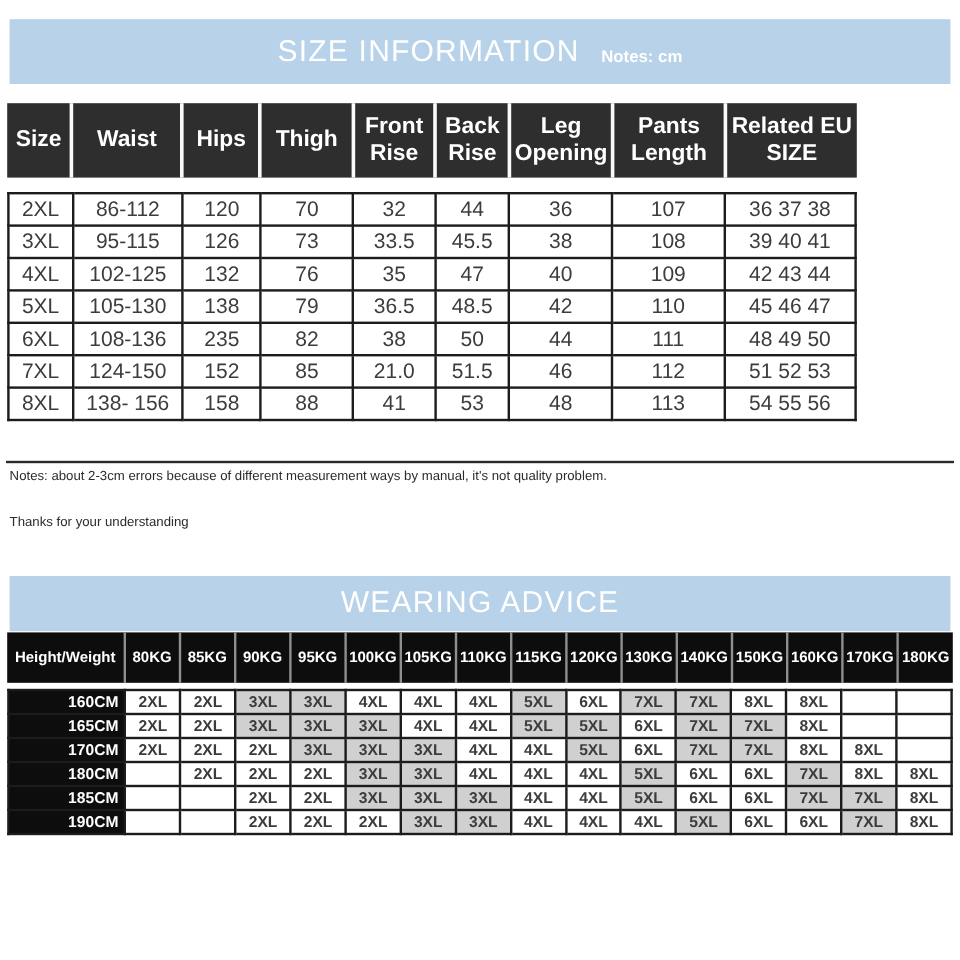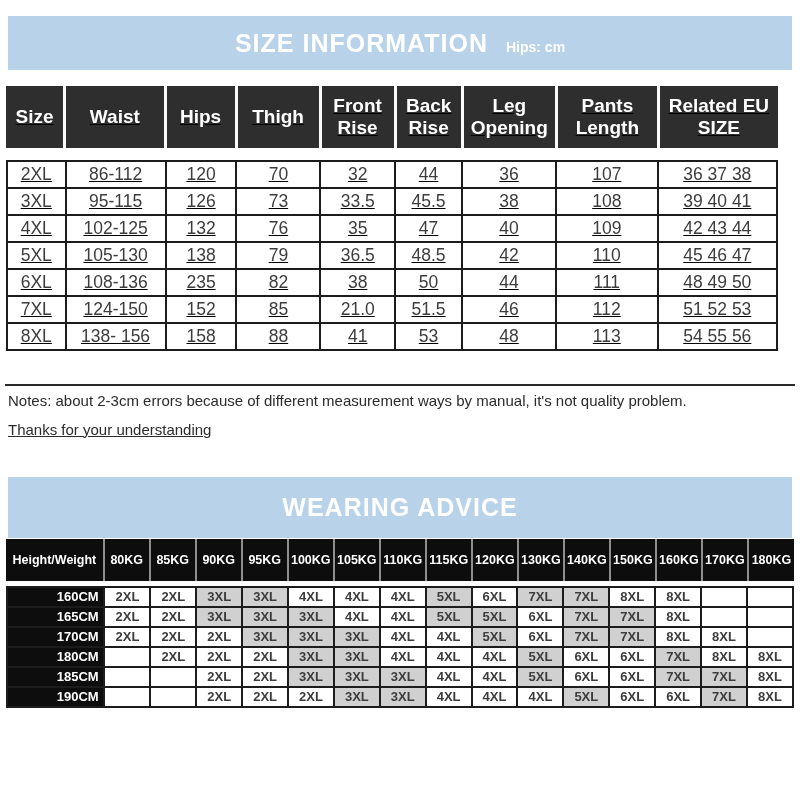--- a/index.html
+++ b/index.html
@@ -12,30 +12,30 @@
   .page { width: 800px; height: 800px; background: #fff; overflow: hidden; }
 
   
   .banner {
     margin: 16px 8px 0;
     height: 54px;
     background: var(--c-banner, #b7d2e9);
     display: flex; align-items: center; justify-content: center;
   }
   .banner-title {
-    color: #fff; font-weight: bold; font-size: 25px; letter-spacing: 1px;
+    color: #fff; font-weight: normal; font-size: 25px; letter-spacing: 1px;
   }
   .banner-unit {
     color: #fff; font-weight: bold; font-size: 14px;
     margin-left: 18px; margin-top: 8px;
   }
-  .banner2 { margin-top: 36px; height: 61px; }
+  .banner2 { margin-top: 36px; height: 46px; }
 
   
-  .t1 { width: 772px; margin: 12px 6px; border-collapse: collapse; table-layout: fixed; text-decoration: underline; }
+  .t1 { width: 708px; margin: 12px 6px; border-collapse: collapse; table-layout: fixed; }
   .t1h { margin-top: 16px; }
   .t1h th {
     background: var(--c-h1, #2e2e2e);
     color: #fff; font-size: 19px; font-weight: bold;
     height: 62px; padding: 0; line-height: 1.18; vertical-align: middle;
     border-left: 3px solid #fafafa;
   }
   .t1h th:first-child { border-left: none; }
   .t1b { margin-top: 4px; }
   .t1b td {
@@ -46,23 +46,23 @@
     background: #fff;
   }
 
   
   .notes-rule {
     border: none; border-top: 2px solid #2a2a2a;
     margin: 33px 5px 4px;
   }
   .notes {
     margin: 2px 4px 0 8px;
-    font-size: 15px; color: #2b2b2b; line-height: 1.45;
-  }
-  .notes.thanks { margin-top: 7px; text-decoration: underline; }
+    font-size: 11px; color: #2b2b2b; line-height: 1.45;
+  }
+  .notes.thanks { margin-top: 22px; }
 
   
   .t2 { width: 788px; margin: 0 6px; border-collapse: collapse; table-layout: fixed; }
   .t2h { margin-top: 1px; }
   .t2h th {
     background: var(--c-h2, #0d0d0d);
     color: #fff; font-weight: bold; font-size: 12.5px;
     height: 42px; padding: 0; vertical-align: middle;
     border-left: 2px solid #8f8f8f;
   }
@@ -78,21 +78,21 @@
   .t2b td.rowlabel { background: var(--c-h2, #0d0d0d); color: #fff; font-size: 13px; padding-left: 44px; }
   .t2b td.shade { background: var(--c-shade, #d0d0d0); }
 </style>
 </head>
 <body>
 
 <div class="page">
 
   <div class="banner">
     <span class="banner-title">SIZE INFORMATION</span>
-    <span class="banner-unit">Hips: cm</span>
+    <span class="banner-unit">Notes: cm</span>
   </div>
 
   <table class="t1 t1h">
     <colgroup>
       <col style="width:7.6%">
         <col style="width:13.0%">
         <col style="width:9.2%">
       <col style="width:10.9%">
         <col style="width:9.7%">
         <col style="width:8.7%">

